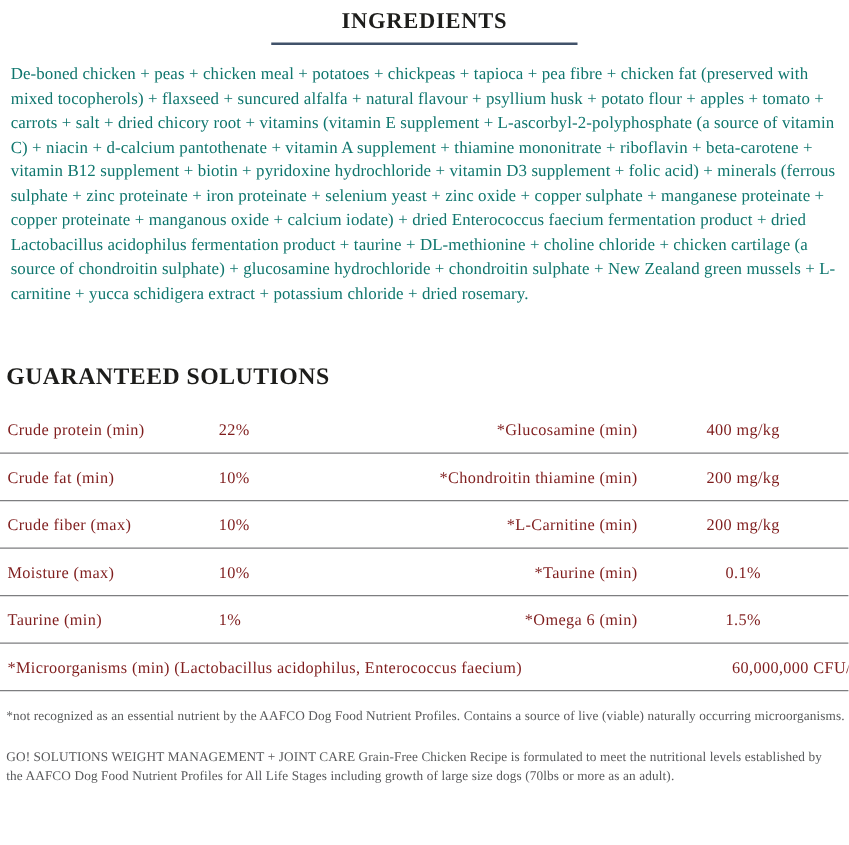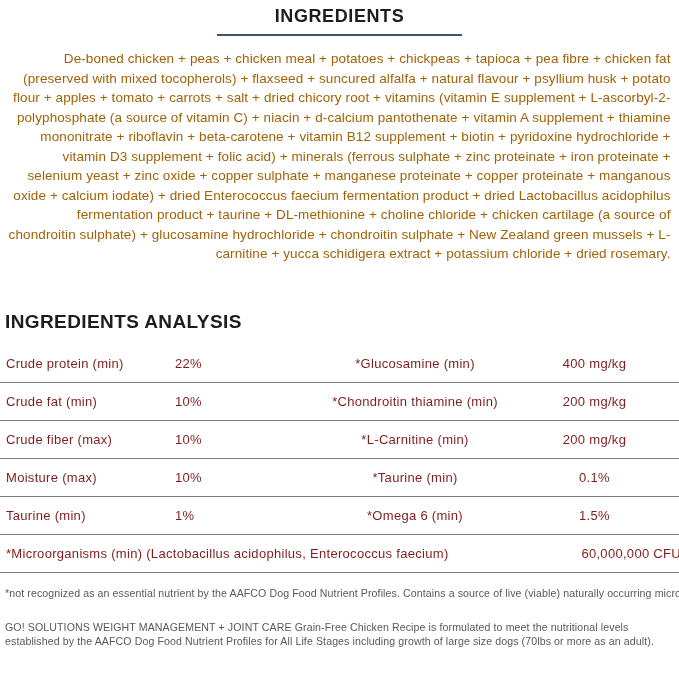--- a/index.html
+++ b/index.html
@@ -2,21 +2,21 @@
 <html><head>
 <meta charset="utf-8">
 <style>
   html, body { margin: 0; padding: 0; background: #ffffff; }
   .page {
     position: relative;
     width: 679px;
     height: 676px;
     overflow: hidden;
     background: #ffffff;
-    font-family: Liberation Sans, sans-serif;
+    font-family: Liberation Serif, serif;
     color: #565759;
   }
   
   .ing-header { padding-top: 5px; text-align: center; }
   .ing-title {
     margin: 0;
     font-size: 18px;
     font-weight: bold;
     letter-spacing: 0.6px;
     color: #1d1d1b;
@@ -28,22 +28,22 @@
     margin: 7px auto 0 auto;
     background: #41526a;
   }
   
   .ing-body {
     width: 662px;
     margin: 13px auto 0 auto;
     font-size: 13.5px;
     line-height: 19.5px;
     letter-spacing: 0.1px;
-    text-align: right;
-    color: #a16207;
+    text-align: left;
+    color: #0f766e;
   }
   
   .ga-title {
     margin: 46px 0 0 0;
     padding-left: 5px;
     font-size: 19px;
     font-weight: bold;
     letter-spacing: 0.4px;
     color: #1d1d1b;
     line-height: 23px;
@@ -58,21 +58,21 @@
   }
   .ga-row.full { grid-template-columns: 510px 169px; gap: 44px; }
   .cell {
     font-size: 13px;
     letter-spacing: 0.3px;
     color: #7f1d1d;
     white-space: nowrap;
   }
   .cell.lbl-l { padding-left: 6px; text-align: left; }
   .cell.val-l { text-align: left; }
-  .cell.lbl-r { padding-left: 10px; text-align: center; }
+  .cell.lbl-r { padding-left: 10px; text-align: right; }
   .cell.val-r { text-align: center; }
   
   .footnote {
     margin: 14px 0 0 0;
     padding-left: 5px;
     font-size: 10.6px;
     letter-spacing: 0.1px;
     line-height: 13px;
     color: #58595b;
     white-space: nowrap;
@@ -92,21 +92,21 @@
 
 <div class="page">
 
   <header class="ing-header">
     <h1 class="ing-title">INGREDIENTS</h1>
     <div class="title-underline"></div>
   </header>
 
   <p class="ing-body">De-boned chicken + peas + chicken meal + potatoes + chickpeas + tapioca + pea fibre + chicken fat (preserved with mixed tocopherols) + flaxseed + suncured alfalfa + natural flavour + psyllium husk + potato flour + apples + tomato + carrots + salt + dried chicory root + vitamins (vitamin E supplement + L-ascorbyl-2-polyphosphate (a source of vitamin C) + niacin + d-calcium pantothenate + vitamin A supplement + thiamine mononitrate + riboflavin + beta-carotene + vitamin B12 supplement + biotin + pyridoxine hydrochloride + vitamin D3 supplement + folic acid) + minerals (ferrous sulphate + zinc proteinate + iron proteinate + selenium yeast + zinc oxide + copper sulphate + manganese proteinate + copper proteinate + manganous oxide + calcium iodate) + dried Enterococcus faecium fermentation product + dried Lactobacillus acidophilus fermentation product + taurine + DL-methionine + choline chloride + chicken cartilage (a source of chondroitin sulphate) + glucosamine hydrochloride + chondroitin sulphate + New Zealand green mussels + L-carnitine + yucca schidigera extract + potassium chloride + dried rosemary.</p>
 
-  <h2 class="ga-title">INGREDIENTS ANALYSIS</h2>
+  <h2 class="ga-title">GUARANTEED SOLUTIONS</h2>
 
   <div class="ga-table">
 
     <div class="ga-row">
       <div class="cell lbl-l">Crude protein (min)</div>
       <div class="cell val-l">22%</div>
       <div class="cell lbl-r">*Glucosamine (min)</div>
       <div class="cell val-r">400 mg/kg</div>
     </div>
 

